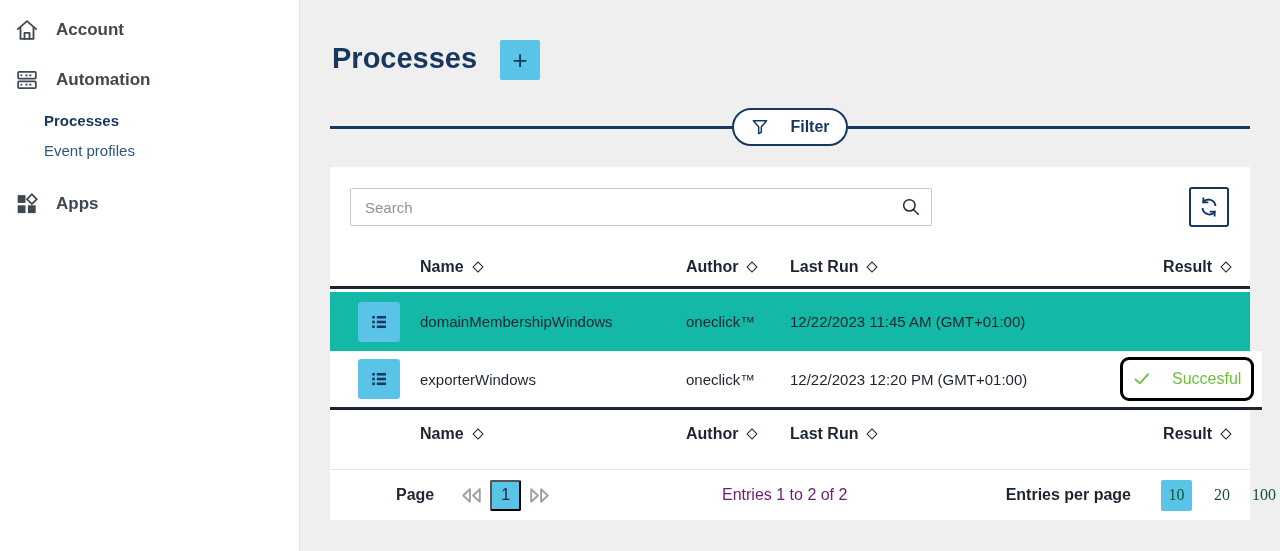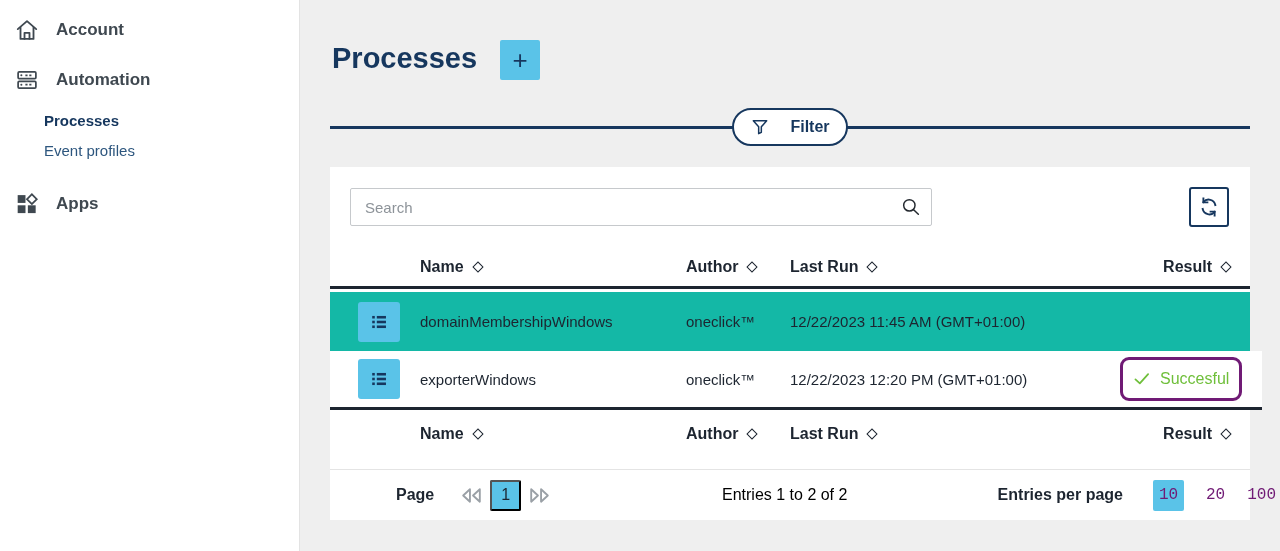--- a/index.html
+++ b/index.html
@@ -36,34 +36,34 @@
   .thead { position:absolute; left:0; top:80px; width:920px; height:42px; border-bottom:3px solid #1d2530; }
   .tfoot-head { position:absolute; left:0; top:246px; width:920px; height:42px; }
   .th { font-size:16px; font-weight:700; color:#1d2530; display:flex; align-items:center; }
   .th.right { justify-self:end; }
   .sort { width:8px; height:8px; border:1.5px solid #1d2530; transform:rotate(45deg); display:inline-block; margin-left:10px; }
   .row1 { position:absolute; left:0; top:125px; width:920px; height:59px; background:#14b8a6; }
   .row2 { position:absolute; left:0; top:184px; width:932px; height:59px; background:#ffffff; border-bottom:3px solid #1d2530; }
   .cell { font-size:15px; color:#1d2530; }
   .cell.right { justify-self:end; }
   .list-btn { width:42px; height:40px; background:#5ac3e8; border:none; border-radius:3px; display:flex; align-items:center; justify-content:center; cursor:pointer; }
-  .result-badge { display:inline-flex; align-items:center; gap:9px; border:3px solid #701a75; border-radius:9px; padding:10px 10px; background:#fff; }
+  .result-badge { display:inline-flex; align-items:center; gap:21px; border:3px solid #000000; border-radius:9px; padding:10px 10px; background:#fff; }
   .result-badge .result-text { color:#6fbf3a; font-size:16px; }
 
   
   .pag-sep { position:absolute; left:0; top:302px; width:920px; height:1px; background:#e4e4e4; }
   .pagination { position:absolute; left:0; top:303px; width:920px; height:50px; display:flex; align-items:center; padding:0 20px;margin-left:46px; }
   .pag-left { display:flex; align-items:center; }
   .pag-label { font-size:16px; font-weight:700; color:#1d2530; margin-right:24px; }
   .pag-arrow { background:none; border:none; cursor:pointer; width:27px; height:22px; display:flex; align-items:center; justify-content:center; padding:0; }
   .page-num { width:31px; height:31px; background:#5ac3e8; color:#1d2530; font-size:16px; display:flex; align-items:center; justify-content:center; margin:0 5px; border-radius:2px; cursor:pointer; }
-  .entries-info { position:absolute; left:346px; font-size:16px; color:#000000;text-align:right; }
+  .entries-info { position:absolute; left:346px; font-size:16px; color:#701a75;text-align:right; }
   .pag-right { margin-left:auto; display:flex; align-items:center; gap:22px; }
   .epp-label { font-size:16px; font-weight:700; color:#1d2530; margin-right:8px; }
-  .size-opt { font-size:16px; color:#701a75; cursor:pointer; background:none; border:none; font-family:Liberation Mono, monospace; }
+  .size-opt { font-size:16px; color:#14532d; cursor:pointer; background:none; border:none; font-family:Liberation Serif, serif; }
   .size-opt.selected { width:31px; height:31px; background:#5ac3e8; display:flex; align-items:center; justify-content:center; border-radius:2px; }
 </style>
 </head>
 <body>
 
 <div id="stage">
 
   <nav class="sidebar">
 
 

